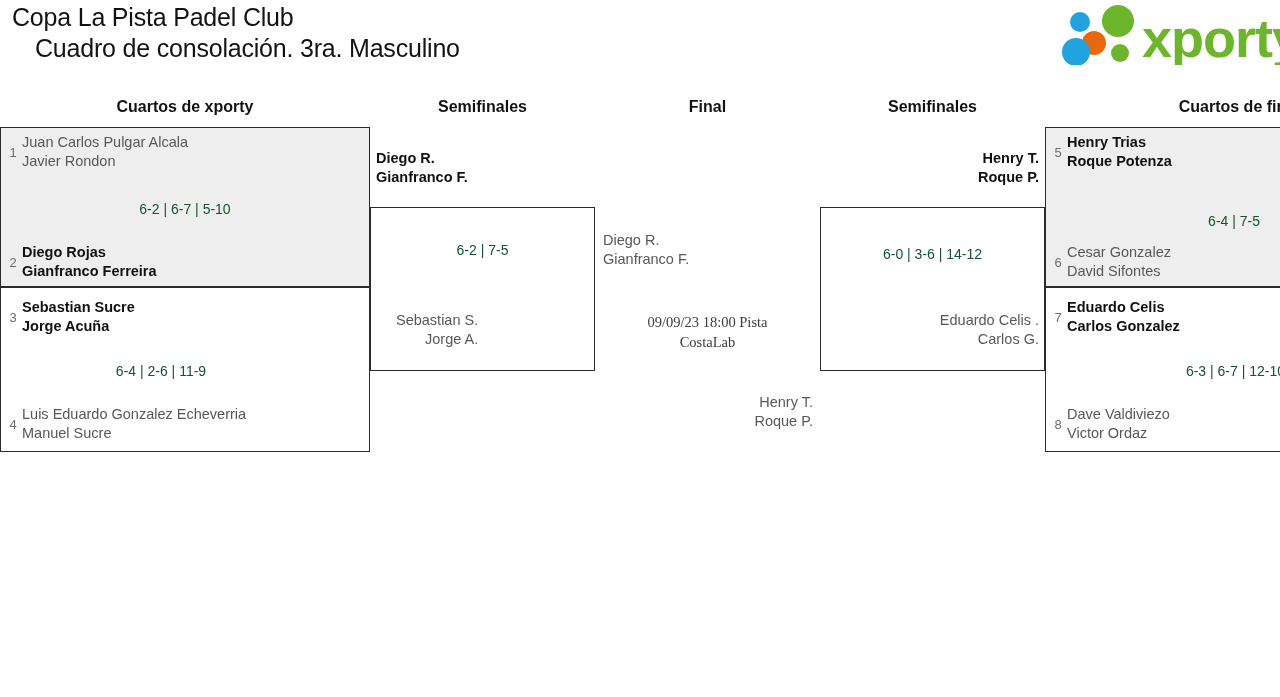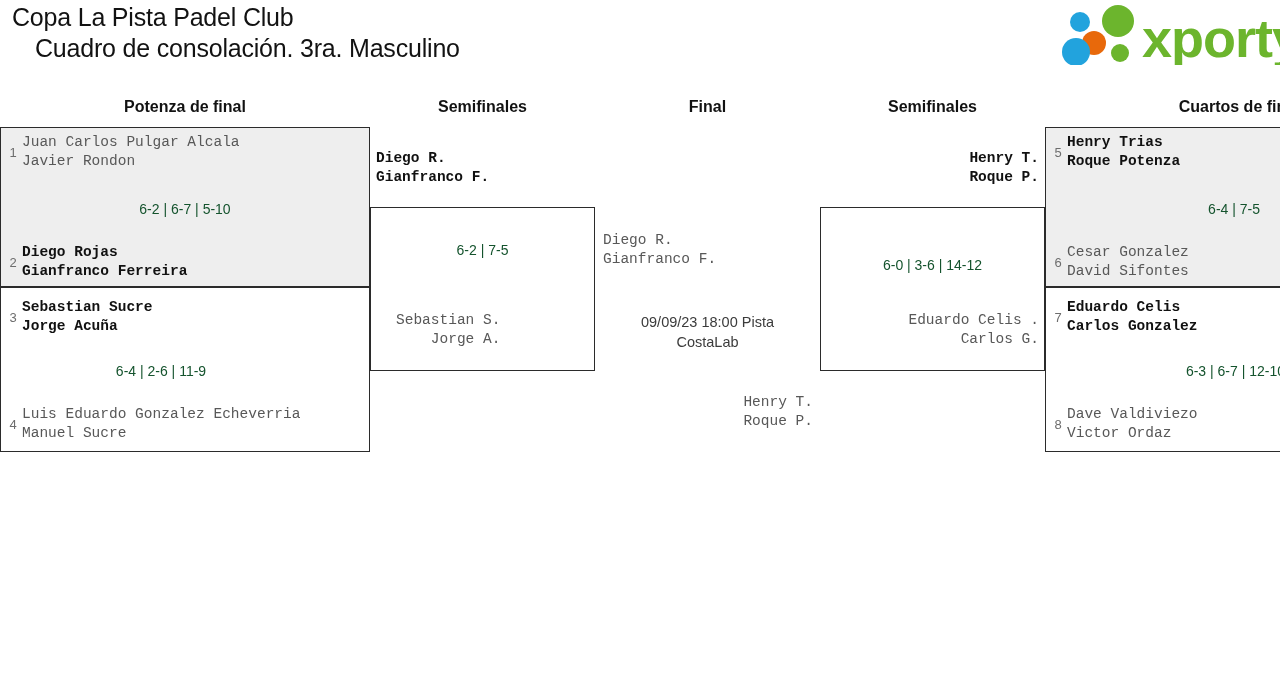--- a/index.html
+++ b/index.html
@@ -53,21 +53,21 @@
 
   
   .team {
     position: absolute; display: flex; align-items: center;
     line-height: 19px; white-space: nowrap;
   }
   .team .seed {
     font-size: 13px; color: #6d6d6d; width: 18px;
     flex: 0 0 18px; text-align: center;
   }
-  .team .names { font-size: 14.5px; font-family: Liberation Mono, monospace; }
+  .team .names { font-size: 14.5px; }
   .team .names .nm { display: block; }
   .team.winner .names { font-weight: 700; color: #111111; }
   .team.loser  .names { font-weight: 400; color: #585858; }
 
   
   .team.right { }
 
   
   .team.noseed .names { }
   .team.alignright { text-align: right; }
@@ -79,21 +79,21 @@
     white-space: nowrap; line-height: 19px; font-weight: 400;
   }
   .score.center { text-align: center; }
   .score.right  { text-align: right; }
 
   
   .final-info {
     position: absolute; text-align: center; font-size: 14.5px;
     color: #3b3b3b; line-height: 20px; white-space: nowrap;
   }
-  .final-info .fi { display: block; }
+  .final-info .fi { display: block; font-family: Liberation Serif, serif; }
 </style>
 </head>
 <body>
 
 <div class="page">
 
   <div class="header">
     <div class="title-block">
       <span>Copa La Pista Padel Club</span>
       <span class="title-line2">Cuadro de consolación. 3ra. Masculino</span>
@@ -104,21 +104,21 @@
         <circle cx="22" cy="17" r="10" fill="#22a3dd"></circle>
         <circle cx="60" cy="16" r="16" fill="#6cb52d"></circle>
         <circle cx="36" cy="38" r="12" fill="#e8690b"></circle>
         <circle cx="18" cy="47" r="14" fill="#22a3dd"></circle>
         <circle cx="62" cy="48" r="9" fill="#6cb52d"></circle>
         <text x="84" y="52" font-family="'Liberation Sans', sans-serif" font-size="54" font-weight="700" fill="#6cb52d" letter-spacing="-1">xporty</text>
       </svg>
     </div>
   </div>
 
-  <div class="col-head ch-qf-l">Potenza de final</div>
+  <div class="col-head ch-qf-l">Cuartos de xporty</div>
   <div class="col-head ch-sf-l">Semifinales</div>
   <div class="col-head ch-final">Final</div>
   <div class="col-head ch-sf-r">Semifinales</div>
   <div class="col-head ch-qf-r">Cuartos de fin</div>
 
   <div class="box shaded qf1"></div>
   <div class="box plain qf2"></div>
 
   <div class="team loser" style="left:4px; top:133px;">
     <span class="seed">1</span>
@@ -188,39 +188,39 @@
   </div>
 
   <div class="box plain sf2"></div>
 
   <div class="team winner noseed alignright" style="left:820px; top:149px; width:219px; display:block;">
     <span class="names">
       <span class="nm">Henry T.</span>
       <span class="nm">Roque P.</span>
     </span>
   </div>
-  <div class="score center" style="left:820px; top:256px; width:225px;">6-0 | 3-6 | 14-12</div>
+  <div class="score center" style="left:820px; top:245px; width:225px;">6-0 | 3-6 | 14-12</div>
   <div class="team loser noseed alignright" style="left:820px; top:311px; width:219px; display:block;padding-left:44px;">
     <span class="names">
       <span class="nm">Eduardo Celis .</span>
       <span class="nm">Carlos G.</span>
     </span>
   </div>
 
   <div class="box shaded qf3"></div>
   <div class="box plain qf4"></div>
 
   <div class="team winner right" style="left:1049px; top:133px;">
     <span class="seed">5</span>
     <span class="names">
       <span class="nm">Henry Trias</span>
       <span class="nm">Roque Potenza</span>
     </span>
   </div>
-  <div class="score right" style="left:1045px; top:200px; width:215px;">6-4 | 7-5</div>
+  <div class="score right" style="left:1045px; top:212px; width:215px;">6-4 | 7-5</div>
   <div class="team loser right" style="left:1049px; top:243px;">
     <span class="seed">6</span>
     <span class="names">
       <span class="nm">Cesar Gonzalez</span>
       <span class="nm">David Sifontes</span>
     </span>
   </div>
 
   <div class="team winner right" style="left:1049px; top:298px;">
     <span class="seed">7</span>

